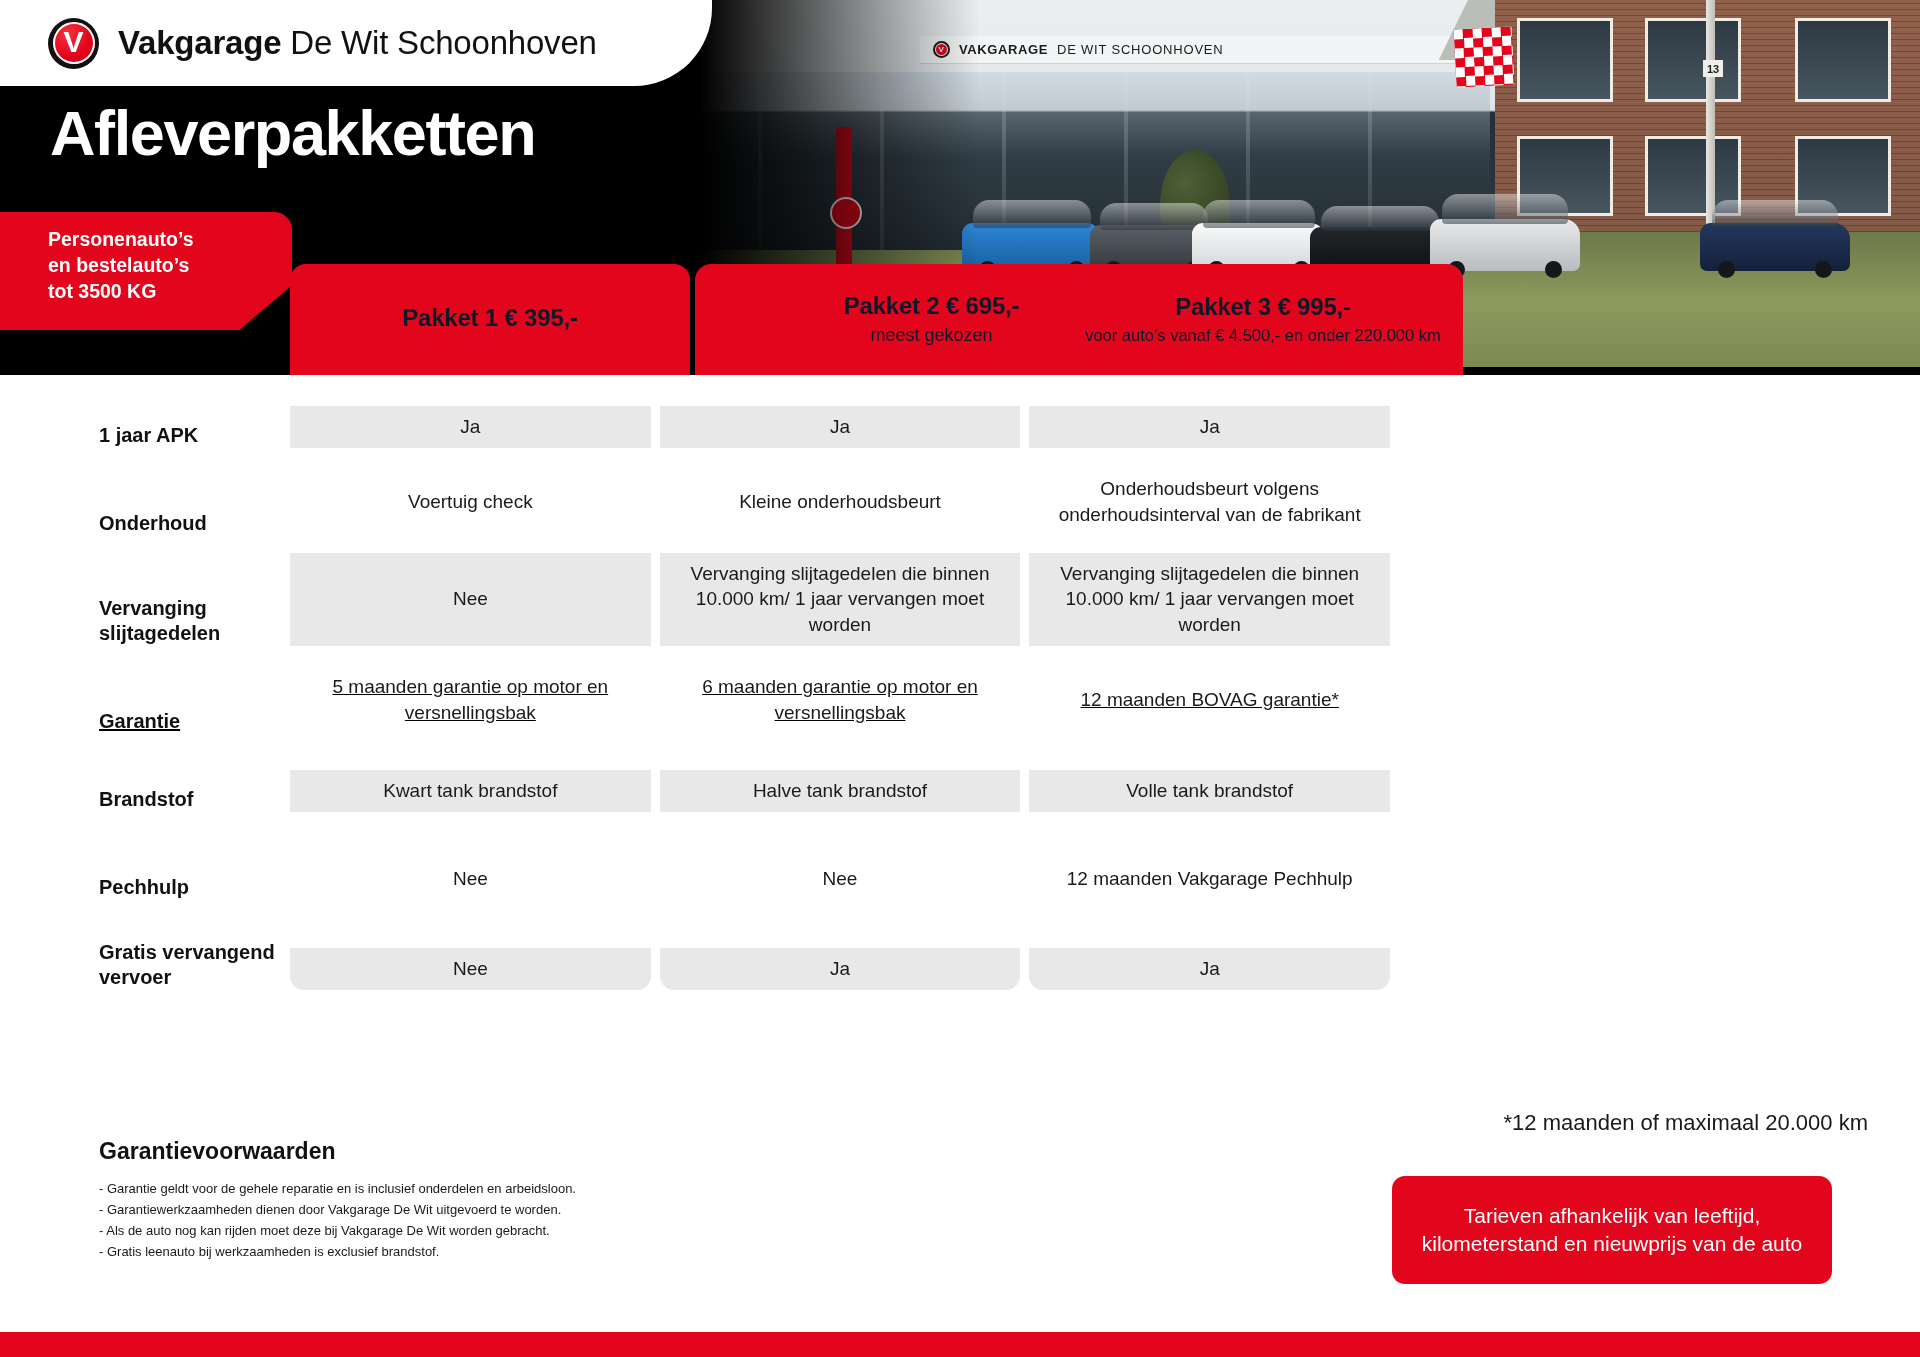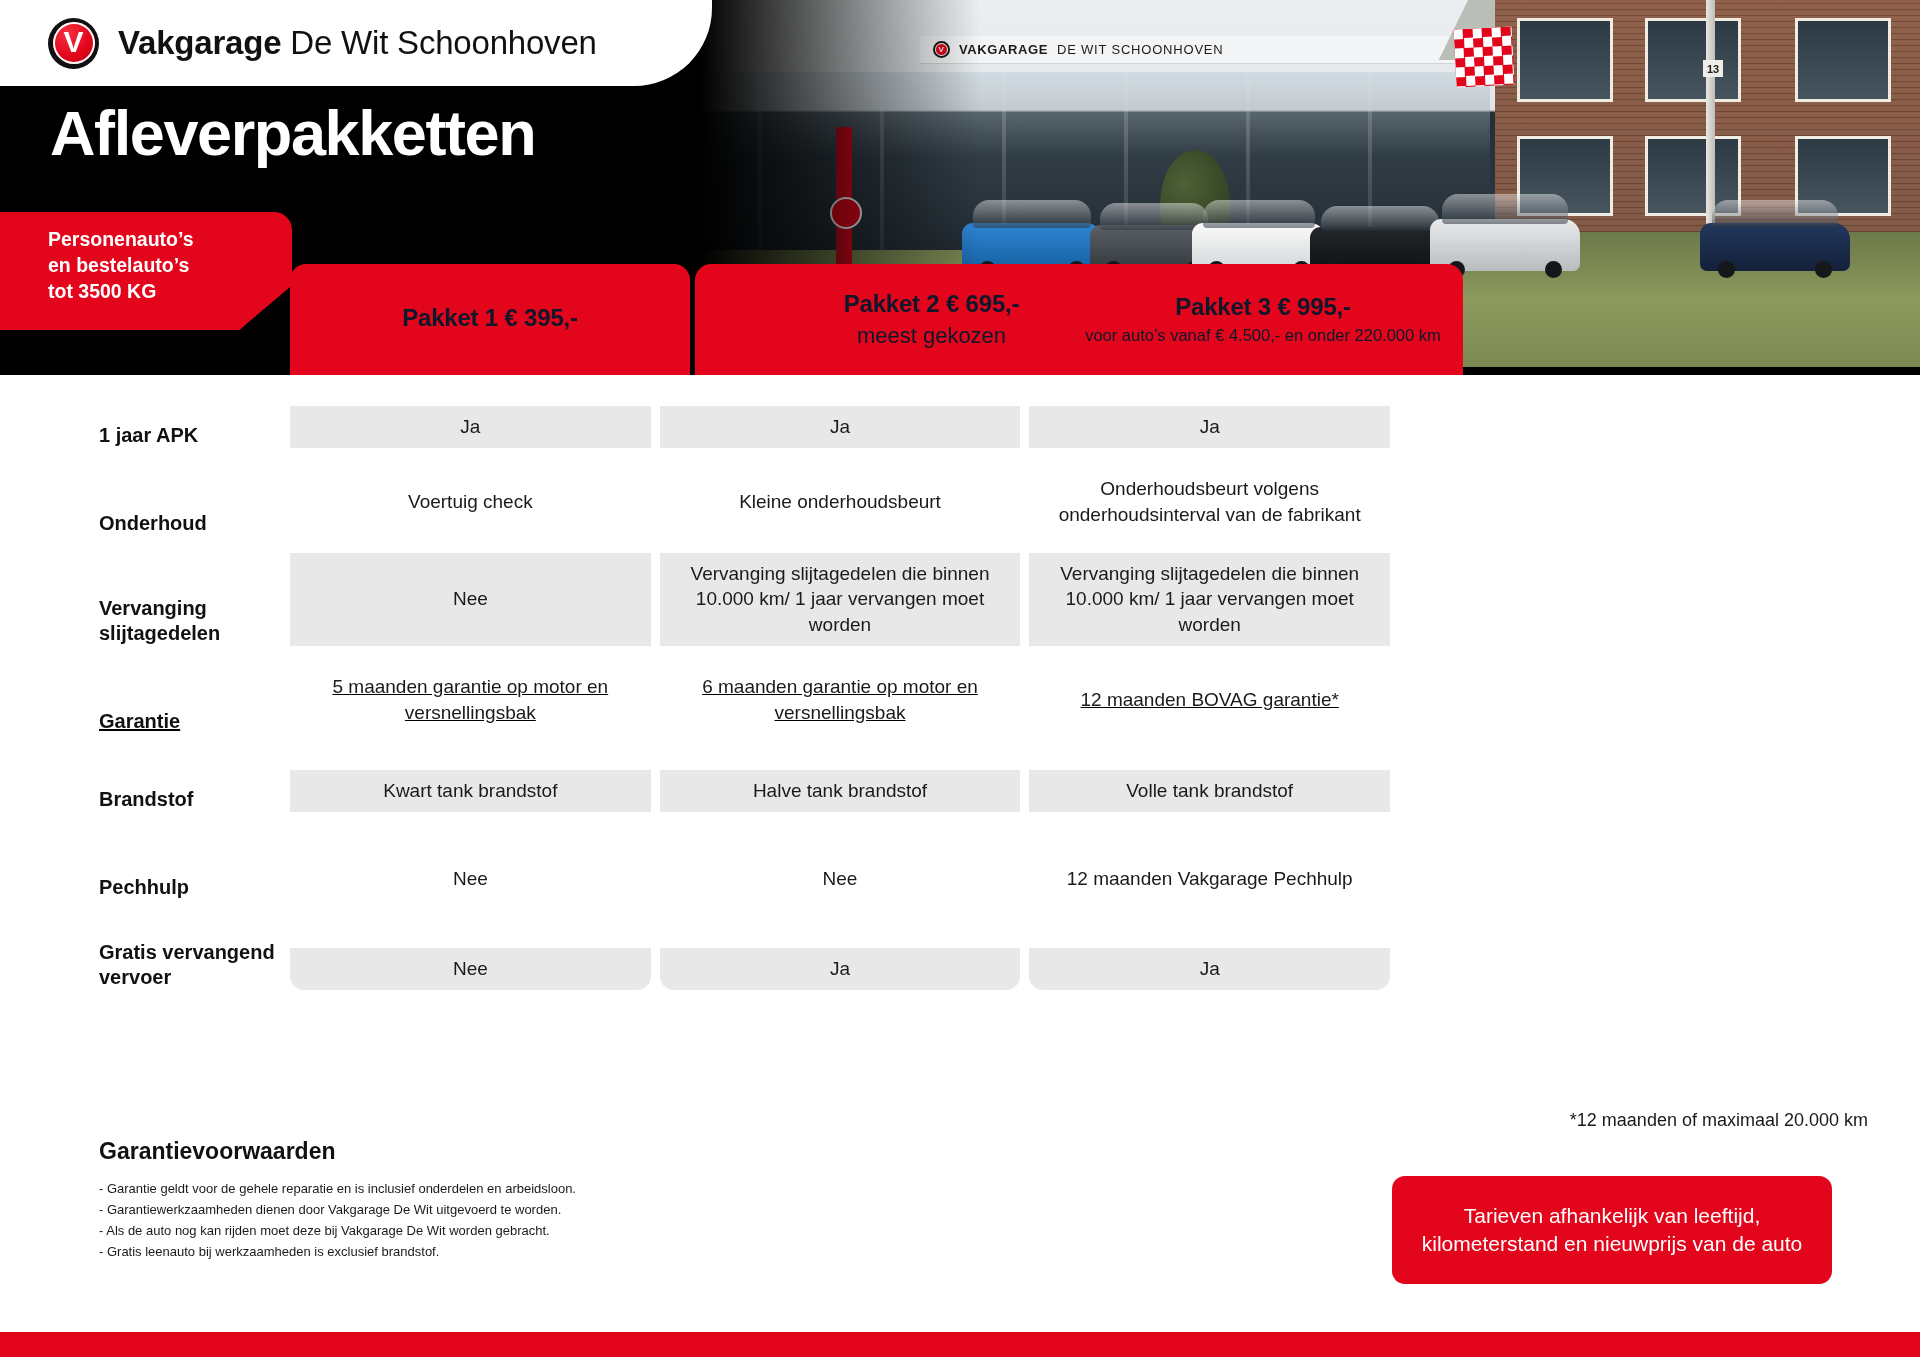--- a/index.html
+++ b/index.html
@@ -176,21 +176,21 @@
   }
 
   
   .pkg-head{
     position:absolute; top:264px; height:111px; background:#e3051b; color:#0f172a;
     border-top-left-radius:16px; border-top-right-radius:16px;
     display:flex; flex-direction:column; align-items:center; justify-content:center;
     z-index:8; text-align:center; padding:0 16px;
   }
   .pkg-head .t{ font-size:24px; font-weight:bold; letter-spacing:-.2px;}
-  .pkg-head .s{ font-size:22px; font-weight:normal; margin-top:4px; line-height:1.25;}
+  .pkg-head .s{ font-size:18px; font-weight:normal; margin-top:4px; line-height:1.25;}
   #pkg0{ left:290px; width:400px; }
   #pkg1{ left:695px; width:473px; }
   #pkg2{ left:1063px; width:400px; }
   #pkg2 .s{ font-size:16.5px; }
 
   
   .table{ position:absolute; left:0; top:375px; width:1920px; }
   .row{ position:relative; display:flex; align-items:flex-end; }
   .rowlabel{
     width:290px; flex:0 0 290px;
@@ -211,21 +211,21 @@
   .r0{ height:73px; }
   .r1{ height:88px; }
   .r2{ height:110px; }
   .r3{ height:88px;text-decoration:underline; }
   .r4{ height:78px; }
   .r5{ height:88px; }
   .r6{ height:90px; }
 
   
   .note-star{
-    position:absolute; right:52px; top:1110px; font-size:18px; color:#1a1a1a;text-align:right;
+    position:absolute; right:52px; top:1110px; font-size:22px; color:#1a1a1a;text-align:right;
   }
   .terms{
     position:absolute; left:99px; top:1138px; width:900px;
   }
   .terms h3{ font-size:23px; font-weight:bold; color:#111; margin-bottom:13px; }
   .terms p{ font-size:13px; color:#1a1a1a; line-height:1.62; }
   .cta{
     position:absolute; left:1392px; top:1176px; width:440px; height:108px;
     background:#e3051b; border-radius:13px; color:#fff;
     display:flex; align-items:center; justify-content:center; text-align:center;

